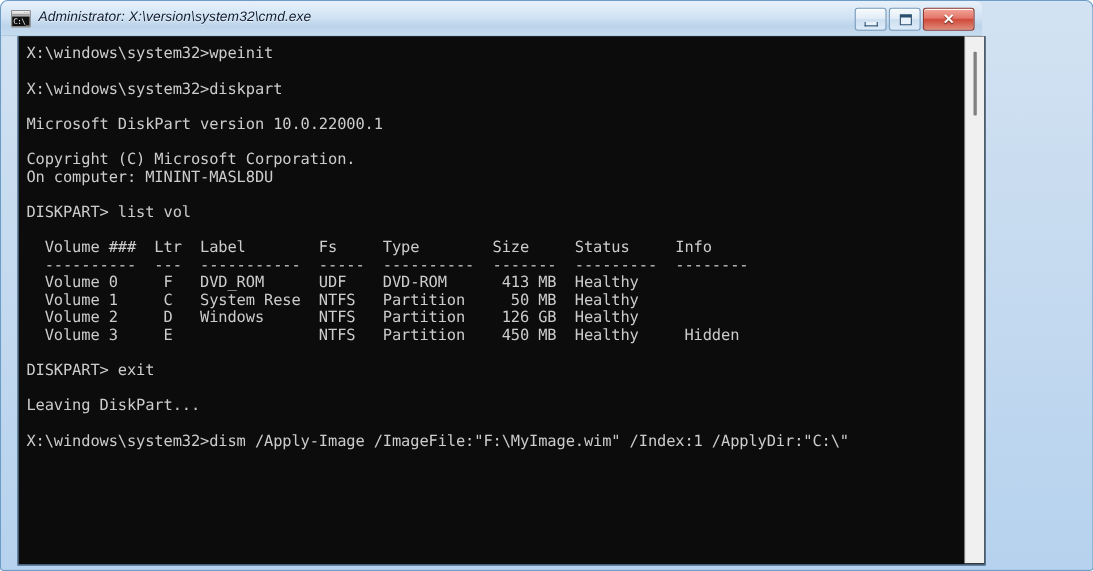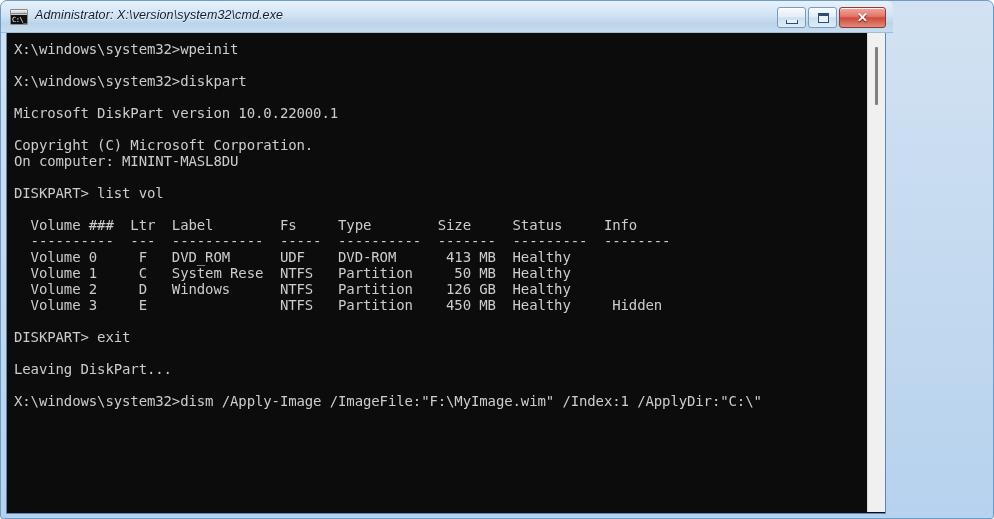--- a/index.html
+++ b/index.html
@@ -148,21 +148,21 @@
     font-size: 13px;
     font-weight: bold;
     line-height: 19px;
     text-align: center;
     text-shadow: 0 1px 1px rgba(70,10,5,0.85);
   }
 
   
   .client {
     position: absolute;
-    left: 5px;
+    left: 15px;
     top: 32px;
     width: 880px;
     height: 481px;
     background: #0c0c0c;
     border: 1px solid #5b87b0;
     border-top: none;
     box-sizing: border-box;
     overflow: hidden;
   }
   .console {

